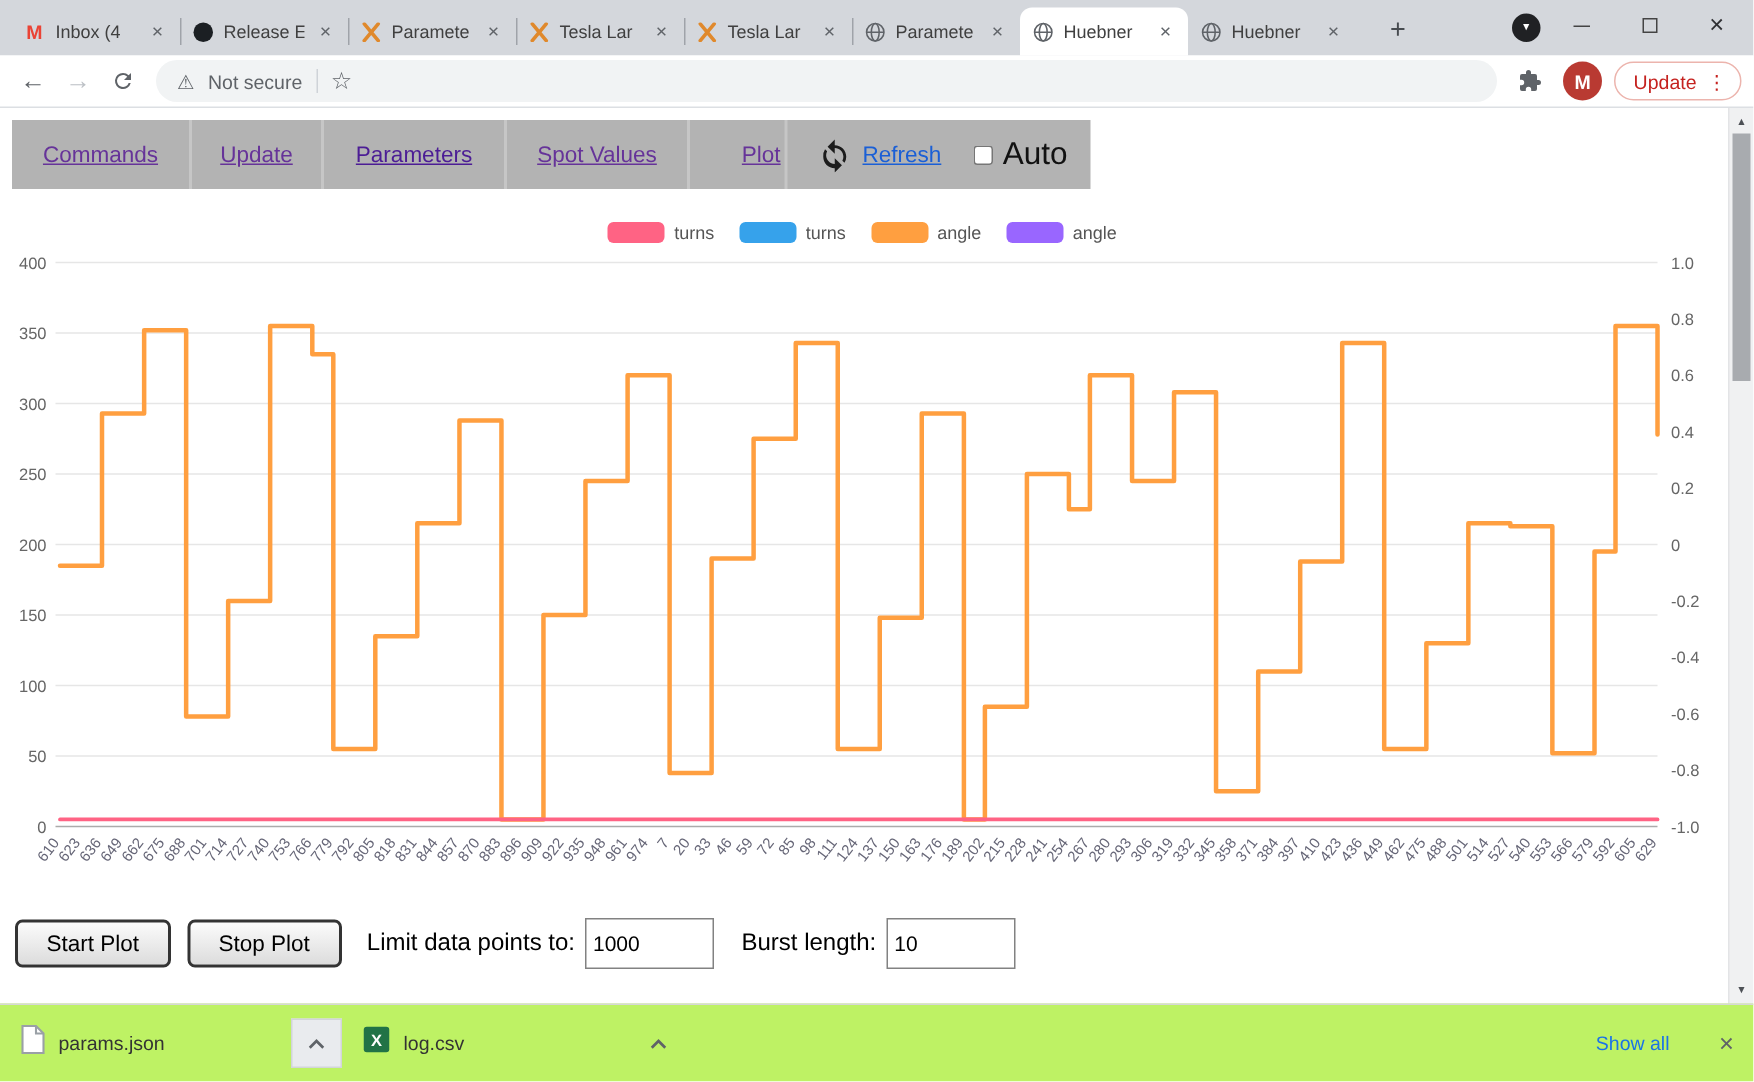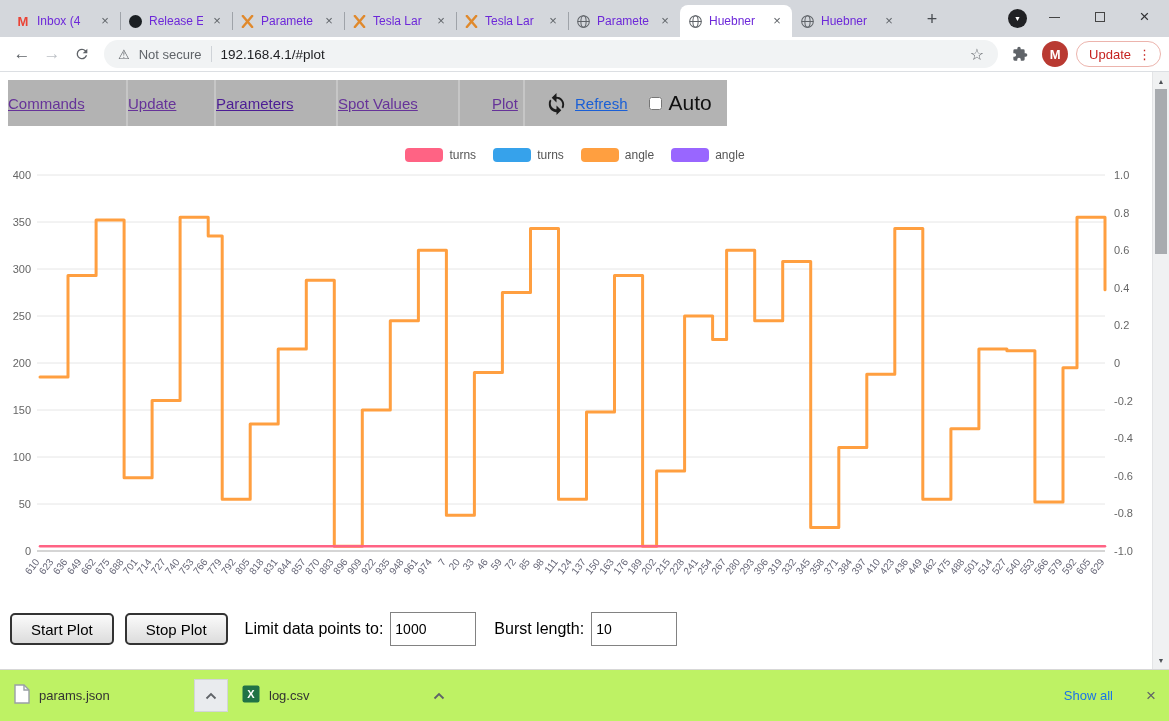--- a/index.html
+++ b/index.html
@@ -5,21 +5,21 @@
   *{box-sizing:border-box;margin:0;padding:0}
   html,body{width:1169px;height:721px;overflow:hidden;background:#fff;
     font-family:"Liberation Sans",sans-serif;position:relative}
 
   
   #tabstrip{position:absolute;left:0;top:0;width:1169px;height:37px;background:#d4d7dc;}
   .tabs{position:absolute;left:8px;bottom:0;display:flex;height:32px}
   .tab{width:112px;height:32px;display:flex;align-items:center;padding:0 7px;gap:6px;position:relative;cursor:pointer}
   .tab:not(.active)+.tab:not(.active)::before{content:'';position:absolute;left:0;top:7px;height:18px;width:1px;background:#9fa3a9}
   .tab.active{background:#fff;border-radius:8px 8px 0 0}
-  .tab-label{flex:1;font-size:12px;color:#6d28d9;white-space:nowrap;overflow:hidden}
+  .tab-label{flex:1;font-size:12px;color:#404040;white-space:nowrap;overflow:hidden}
   .tab-close{font-size:13px;color:#5f6368;width:16px;height:16px;line-height:15px;text-align:center;border-radius:8px;flex:0 0 16px}
   .favicon{width:16px;height:16px;flex:0 0 16px;display:flex;align-items:center;justify-content:center}
   .fav-gmail{color:#ea4335;font-weight:bold;font-size:13px}
   .fav-gh{width:13px;height:13px;border-radius:50%;background:#1b1f23}
   .newtab{position:absolute;left:920px;top:7px;width:24px;height:24px;display:flex;align-items:center;justify-content:center;font-size:18px;color:#474b50;cursor:pointer}
   #media-btn{position:absolute;right:142px;top:9px;width:19px;height:19px;border-radius:50%;background:#202124;color:#fff;display:flex;align-items:center;justify-content:center;font-size:7px;cursor:pointer}
   .win-btns{position:absolute;right:2px;top:0;display:flex;height:34px}
   .win-btn{width:45px;height:34px;display:flex;align-items:center;justify-content:center;color:#303134;cursor:pointer}
   .glyph-min{display:block;width:11px;border-bottom:1.4px solid #444}
   .glyph-max{display:block;width:10px;height:10px;border:1.2px solid #444}
@@ -34,21 +34,21 @@
   #omnibox .sec{font-size:13px;color:#5f6368;white-space:nowrap}
   #omnibox .sep{width:1px;height:16px;background:#cfd3d8}
   #omnibox .url{flex:1;font-size:13.5px;color:#202124}
   #omnibox .star{font-size:16px;color:#5f6368;cursor:pointer}
   .avatar{width:26px;height:26px;border-radius:50%;background:#b93a32;color:#fff;font-weight:bold;font-size:13px;display:flex;align-items:center;justify-content:center;margin:0 6px;cursor:pointer;flex:0 0 26px}
   .update-pill{height:26px;border:1px solid #ecb4ad;border-radius:13px;color:#c5221f;font-size:13px;display:flex;align-items:center;padding:0 9px 0 12px;gap:7px;background:#fff;cursor:pointer;white-space:nowrap}
 
   
   #content{position:absolute;left:0;top:72px;width:1152px;height:597px;background:#fff;overflow:hidden}
   #navbar{position:absolute;left:8px;top:8px;height:46px;display:flex;background:#b3b3b3}
-  .nav-cell{display:flex;align-items:center;border-right:2px solid #c6c6c6}
+  .nav-cell{display:flex;align-items:center;justify-content:center;border-right:2px solid #c6c6c6}
   .nav-cell.c1{width:120px}.nav-cell.c2{width:88px}.nav-cell.c3{width:122px}
   .nav-cell.c4{width:122px}.nav-cell.c5{width:65px}
   .nav-cell.c6{width:202px;border-right:none;justify-content:flex-start;gap:7px;padding:0 20px}
   .nav-link{font-size:15px;text-decoration:underline;cursor:pointer}
   .sync-icon{width:24px;height:24px;display:flex;align-items:center;justify-content:center;cursor:pointer}
   #auto-box{width:13px;height:13px;margin-left:14px;cursor:pointer}
   .auto-label{font-size:21px;color:#111}
 
   #legend{position:absolute;left:0;top:76px;width:1150px;display:flex;justify-content:center;gap:17px;align-items:center}
   .legend-item{display:flex;align-items:center;gap:6px;cursor:pointer}
@@ -176,21 +176,20 @@
   <span class="nav-ico disabled">→</span>
   <span class="nav-ico">
     <svg width="16" height="16" viewBox="0 0 24 24">
         <path fill="#5f6368" d="M17.65 6.35A7.96 7.96 0 0 0 12 4a8 8 0 1 0 7.73 10h-2.08A6 6 0 1 1 12 6c1.66 0 3.14.69 4.22 1.78L13 11h7V4l-2.35 2.35z"></path>
       </svg>
   </span>
   <div id="omnibox">
     <span class="warn">⚠</span>
     <span class="sec">Not secure</span>
     <span class="sep"></span>
-    <span class="url">192.168.4.1/#plot</span>
     <span class="star">☆</span>
   </div>
   <span class="nav-ico">
     <svg width="16" height="16" viewBox="0 0 24 24">
         <path fill="#5f6368" d="M20.5 11H19V7a2 2 0 0 0-2-2h-4V3.5a2.5 2.5 0 0 0-5 0V5H4a2 2 0 0 0-2 2v3.8h1.5a2.7 2.7 0 0 1 0 5.4H2V20a2 2 0 0 0 2 2h3.8v-1.5a2.7 2.7 0 0 1 5.4 0V22H17a2 2 0 0 0 2-2v-4h1.5a2.5 2.5 0 0 0 0-5z"></path>
       </svg>
   </span>
   <span class="avatar">M</span>
   <div class="update-pill">
     <span>Update</span>

